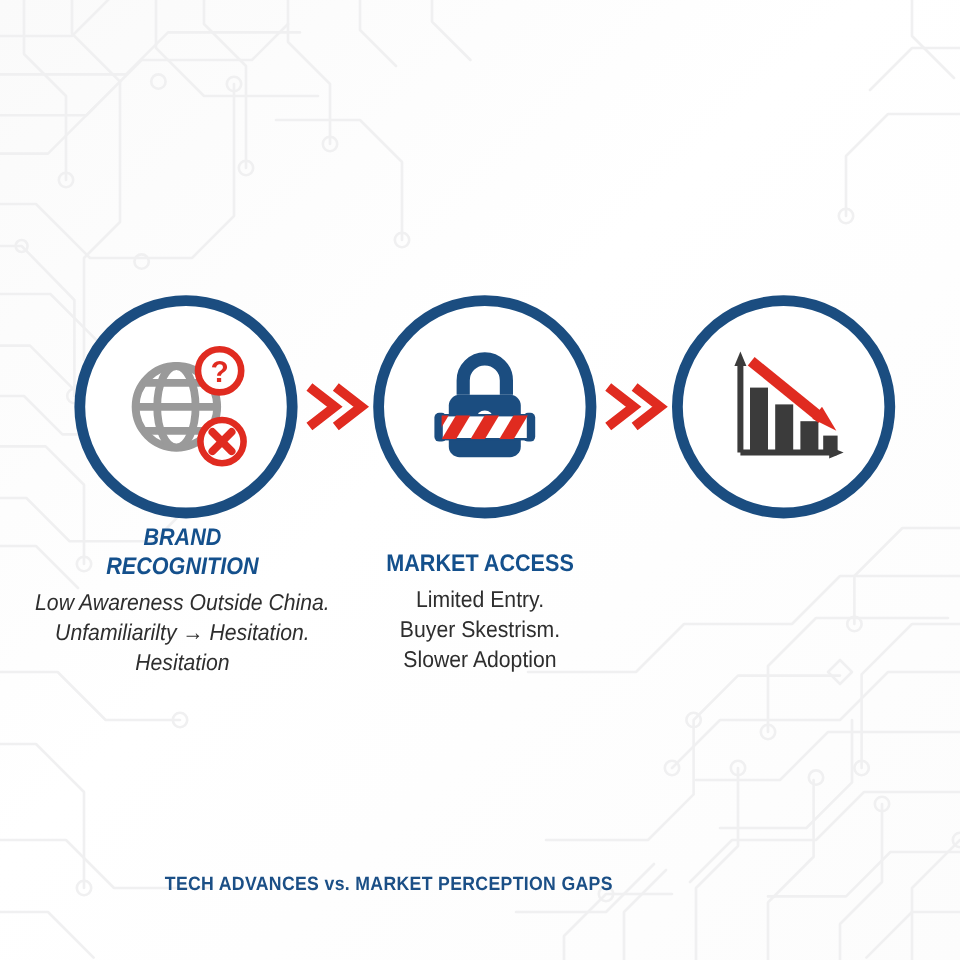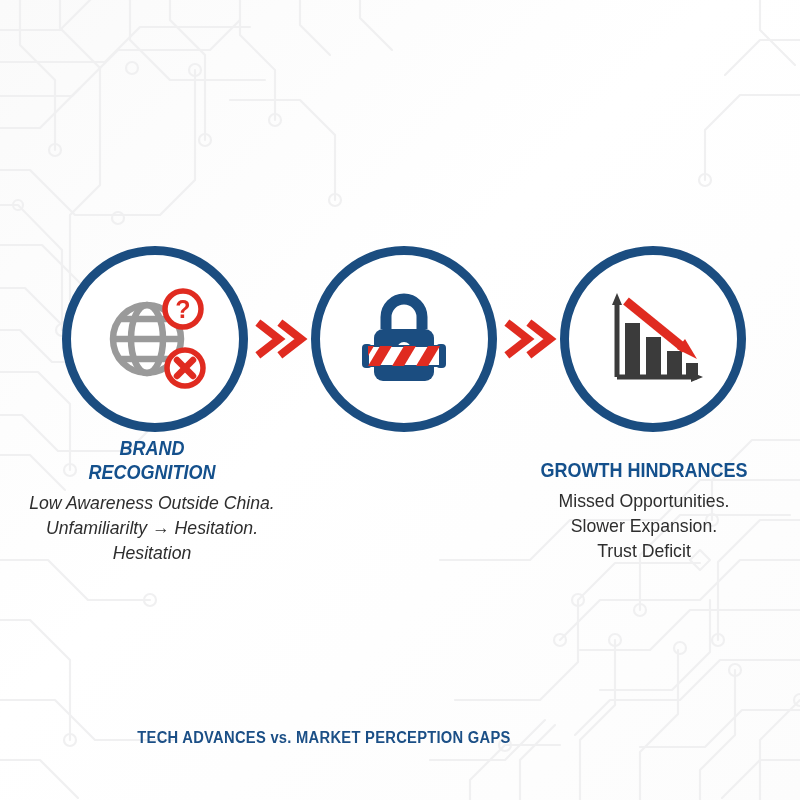--- a/index.html
+++ b/index.html
@@ -332,28 +332,28 @@
     <div class="caption" id="caption-1">
       <div class="caption-heading">BRAND</div>
       <div class="caption-heading">RECOGNITION</div>
       <div class="caption-lines">
         <div class="caption-line">Low Awareness Outside China.</div>
         <div class="caption-line">Unfamiliarilty → Hesitation.</div>
         <div class="caption-line">Hesitation</div>
       </div>
     </div>
 
-
-    <div class="caption" id="caption-3">
-      <div class="caption-heading">GROWTH HINDRANCES</div>
+    <div class="caption" id="caption-2">
+      <div class="caption-heading">MARKET ACCESS</div>
       <div class="caption-lines">
-        <div class="caption-line">Missed Opportunities.</div>
-        <div class="caption-line">Slower Expansion.</div>
-        <div class="caption-line">Trust Deficit</div>
+        <div class="caption-line">Limited Entry.</div>
+        <div class="caption-line">Buyer Skestrism.</div>
+        <div class="caption-line">Slower Adoption</div>
       </div>
     </div>
+
   </div>
 
   <div id="footer">
     <div id="footer-text">TECH ADVANCES vs. MARKET PERCEPTION GAPS</div>
   </div>
 
 </div>
 
 </body></html>

